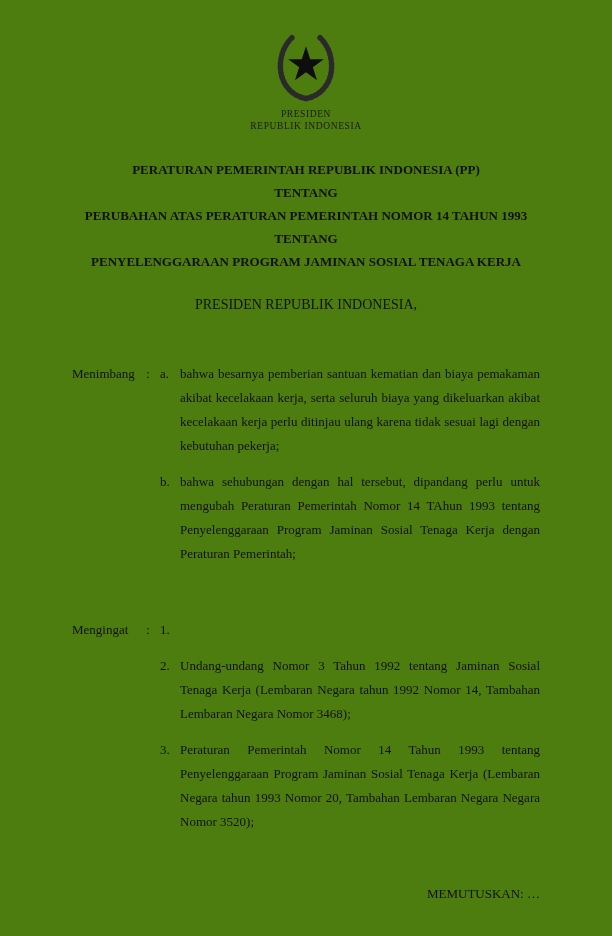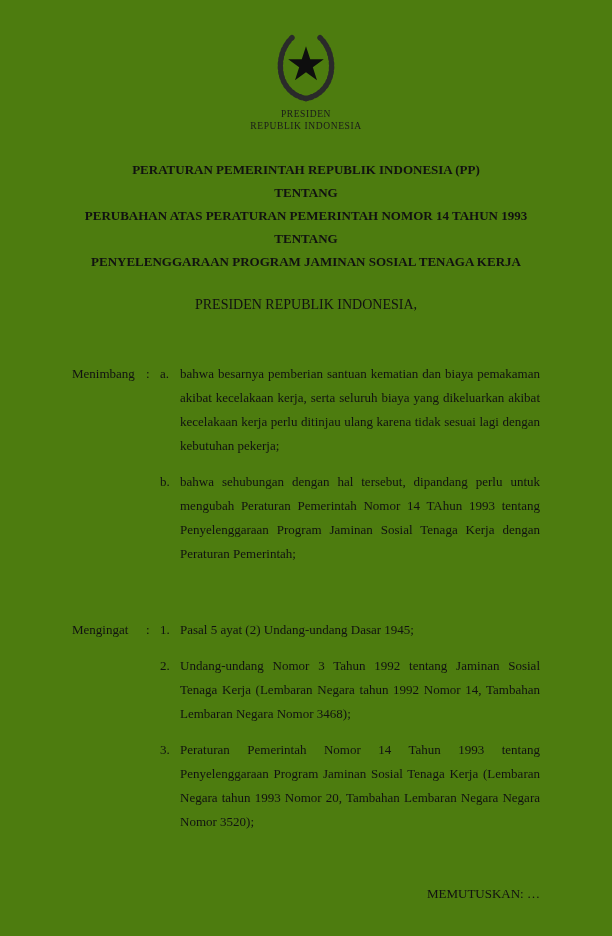--- a/index.html
+++ b/index.html
@@ -111,21 +111,20 @@
       <span class="clause-marker">b.</span>
       <span class="clause-text">bahwa sehubungan dengan hal tersebut, dipandang perlu untuk mengubah Peraturan Pemerintah Nomor 14 TAhun 1993 tentang Penyelenggaraan Program Jaminan Sosial Tenaga Kerja dengan Peraturan Pemerintah;</span>
     </div>
   </div>
 
   <div class="section">
     <div class="clause-row">
       <span class="clause-label">Mengingat</span>
       <span class="clause-colon">:</span>
       <span class="clause-marker">1.</span>
-      <span class="clause-text">Pasal 5 ayat (2) Undang-undang Dasar 1945;</span>
     </div>
     <div class="clause-row">
       <span class="clause-label"></span>
       <span class="clause-colon"></span>
       <span class="clause-marker">2.</span>
       <span class="clause-text">Undang-undang Nomor 3 Tahun 1992 tentang Jaminan Sosial Tenaga Kerja (Lembaran Negara tahun 1992 Nomor 14, Tambahan Lembaran Negara Nomor 3468);</span>
     </div>
     <div class="clause-row">
       <span class="clause-label"></span>
       <span class="clause-colon"></span>

